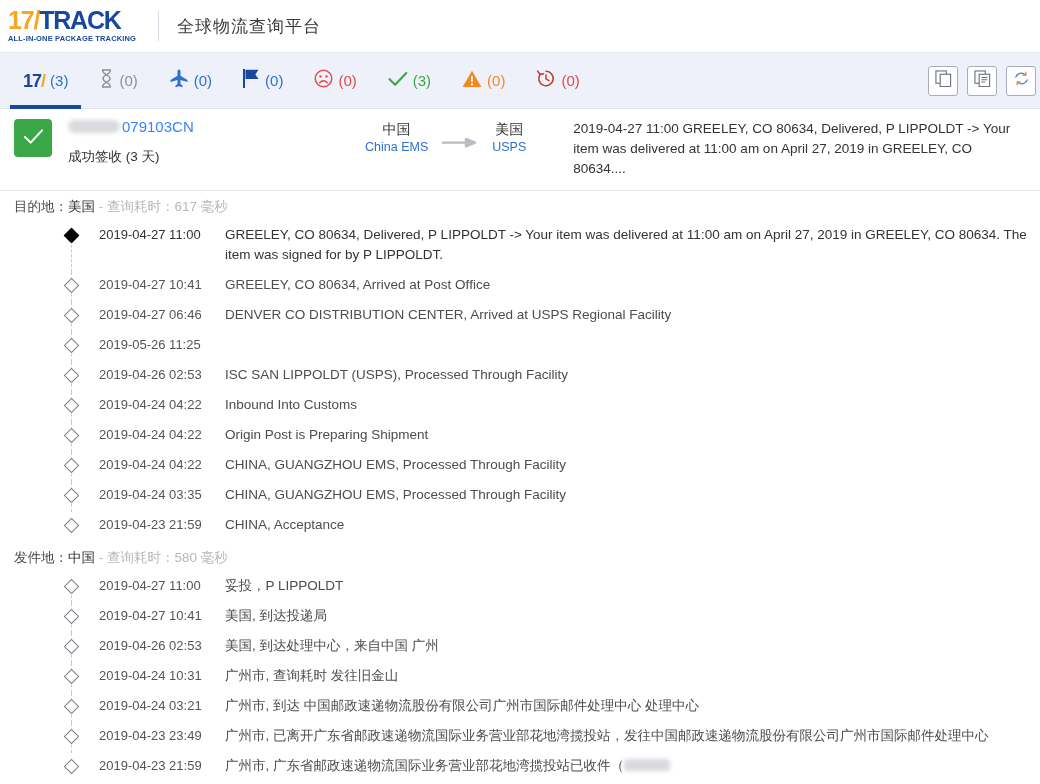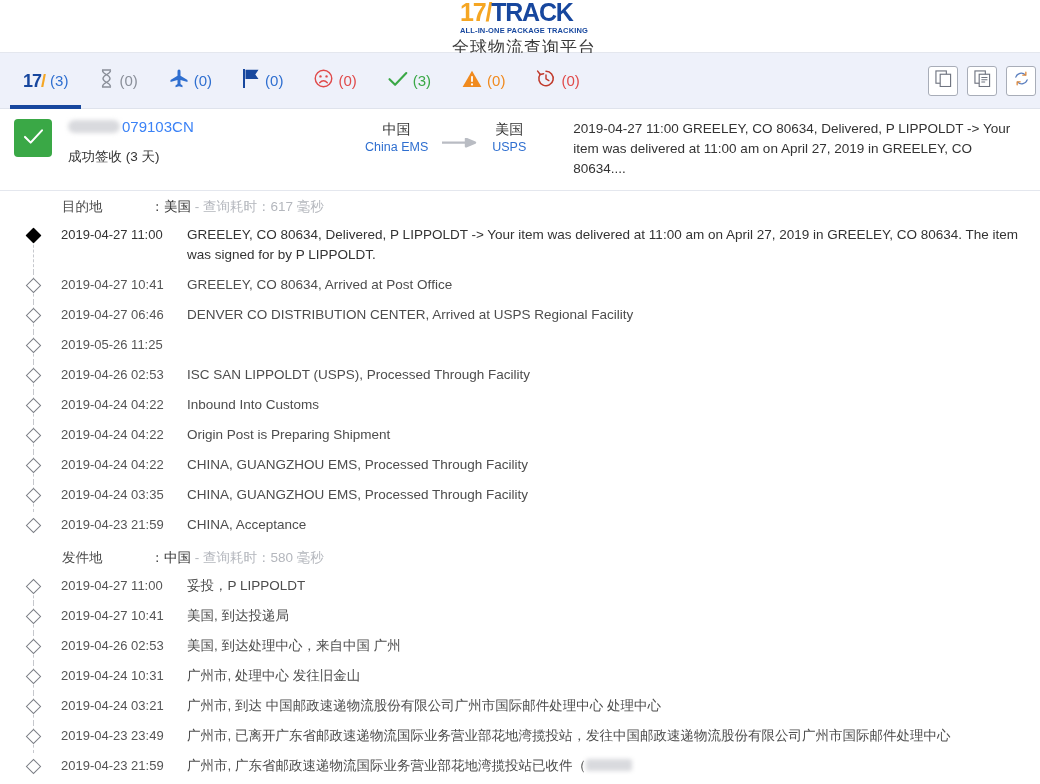--- a/index.html
+++ b/index.html
@@ -13,21 +13,20 @@
   }
 
   
   .header {
     height: 53px;
     background: #ffffff;
     display: flex;
     align-items: center;
     padding-left: 8px;
     border-bottom: 1px solid #e4e7ee;
-    flex-direction: column;
   }
   .logo-block { display: flex; flex-direction: column; justify-content: center; }
   .logo-main {
     font-size: 25px;
     font-weight: bold;
     letter-spacing: -1.2px;
     line-height: 25px;
     color: #17479e;
     font-family: "Liberation Sans", sans-serif;
   }
@@ -155,25 +154,25 @@
     max-width: 445px;
     padding-top: 1px;
   }
 
   
   .section-head {
     font-size: 13.5px;
     padding: 7px 0 6px 14px;
     color: #4c4c4c;
   }
-  .sh-label { color: #4c4c4c; margin-left: 48px; }
+  .sh-label { color: #4c4c4c; }
   .sh-value { color: #333; }
   .sh-meta { color: #b4b7bd; }
 
-  .events { position: relative; }
+  .events { position: relative; padding-left: 38px; }
   .event {
     display: flex;
     align-items: flex-start;
     position: relative;
     padding-left: 28px;
     min-height: 30px;
   }
   .ev-marker {
     position: absolute;
     left: 28px;
@@ -472,21 +471,21 @@
     <div class="event">
       <div class="ev-line"></div>
       <div class="ev-marker"></div>
       <div class="ev-time">2019-04-26 02:53</div>
       <div class="ev-desc">美国, 到达处理中心，来自中国 广州</div>
     </div>
     <div class="event">
       <div class="ev-line"></div>
       <div class="ev-marker"></div>
       <div class="ev-time">2019-04-24 10:31</div>
-      <div class="ev-desc">广州市, 处理中心 发往旧金山</div>
+      <div class="ev-desc">广州市, 查询耗时 发往旧金山</div>
     </div>
     <div class="event">
       <div class="ev-line"></div>
       <div class="ev-marker"></div>
       <div class="ev-time">2019-04-24 03:21</div>
       <div class="ev-desc">广州市, 到达 中国邮政速递物流股份有限公司广州市国际邮件处理中心 处理中心</div>
     </div>
     <div class="event">
       <div class="ev-line"></div>
       <div class="ev-marker"></div>

